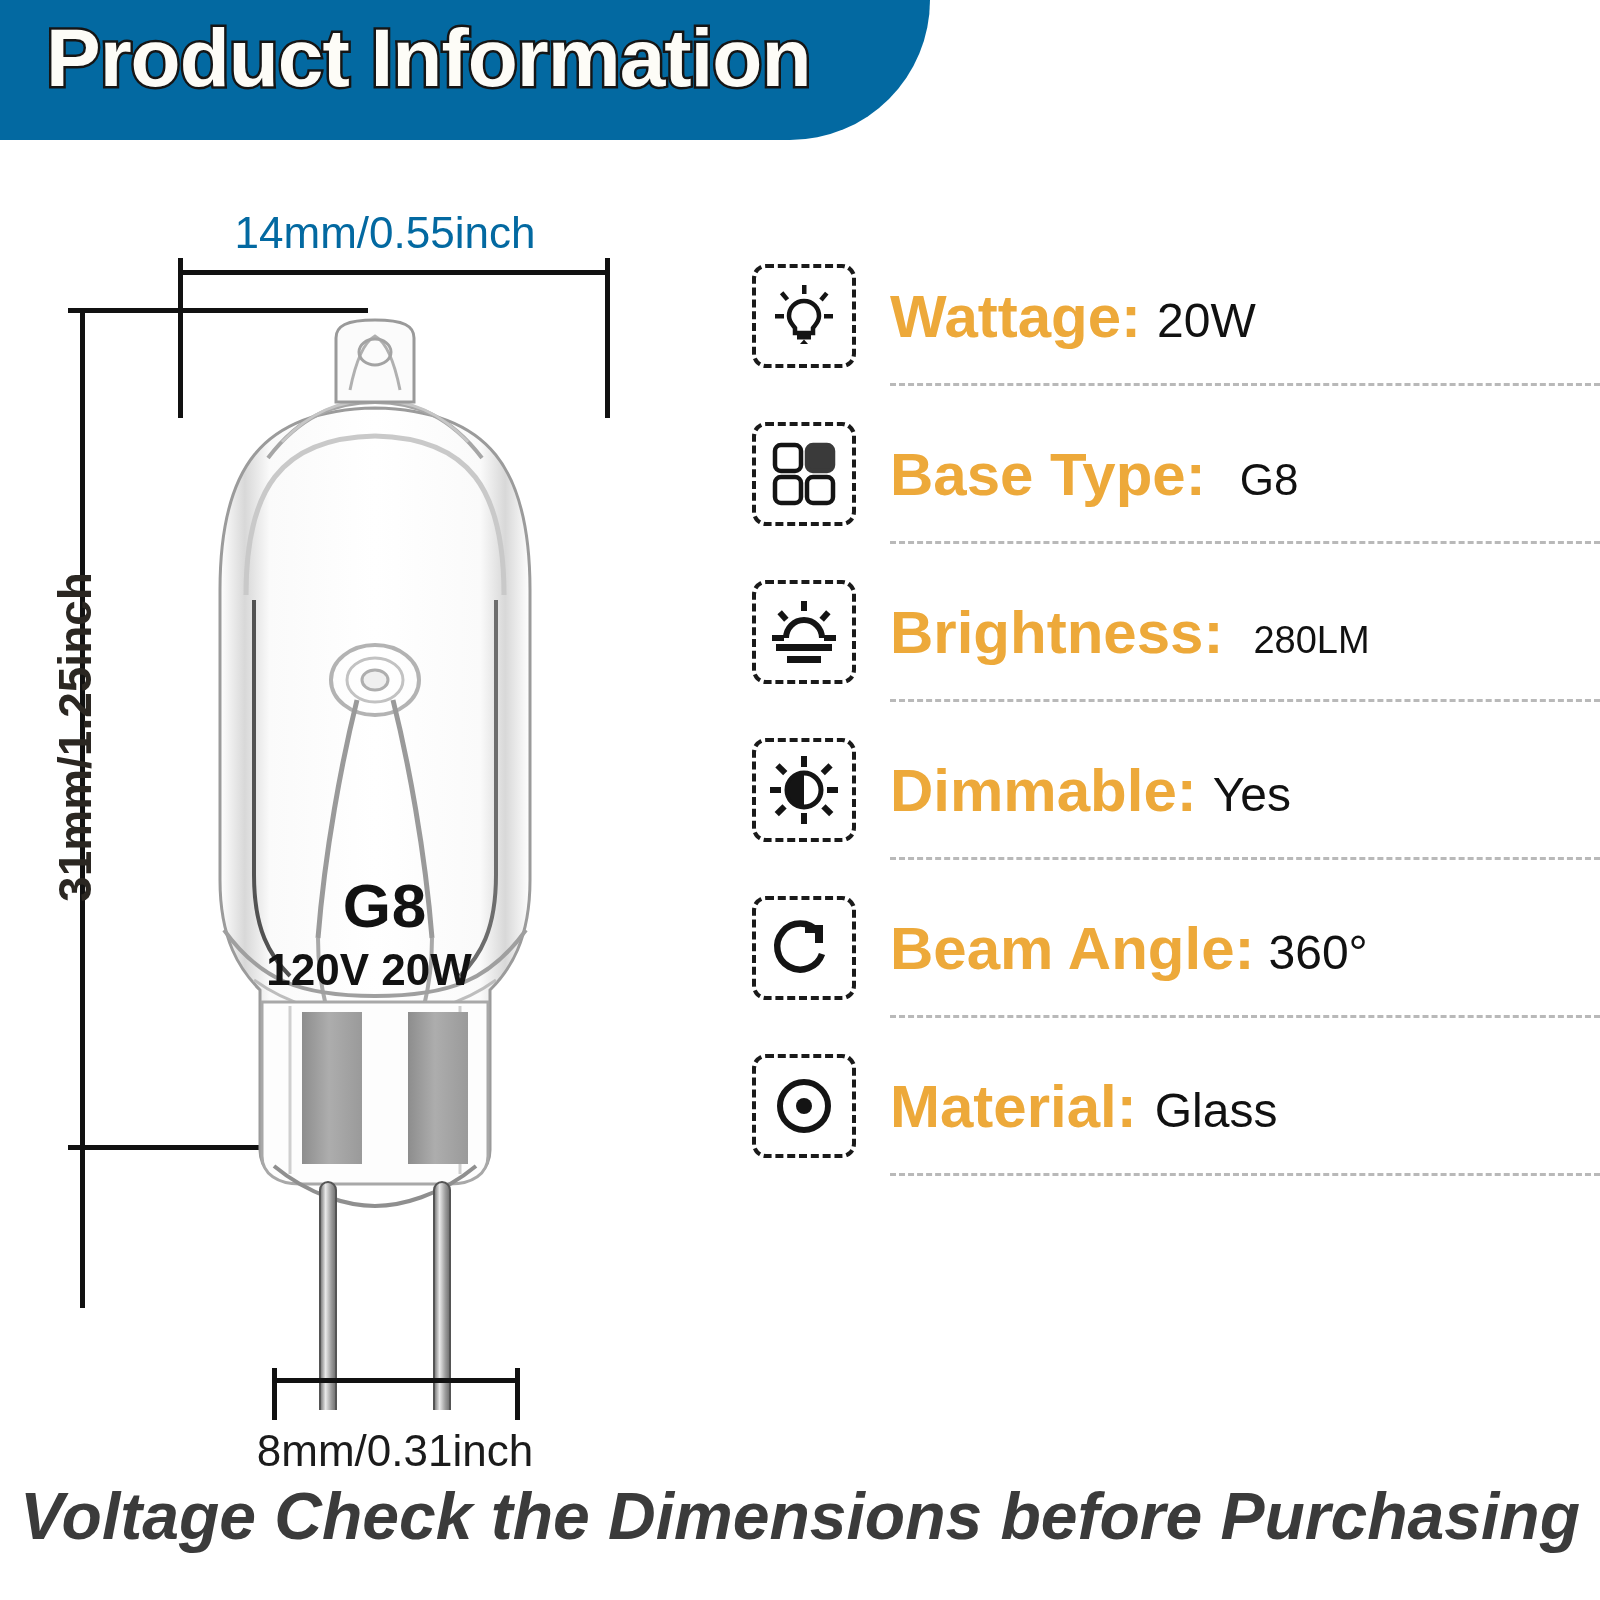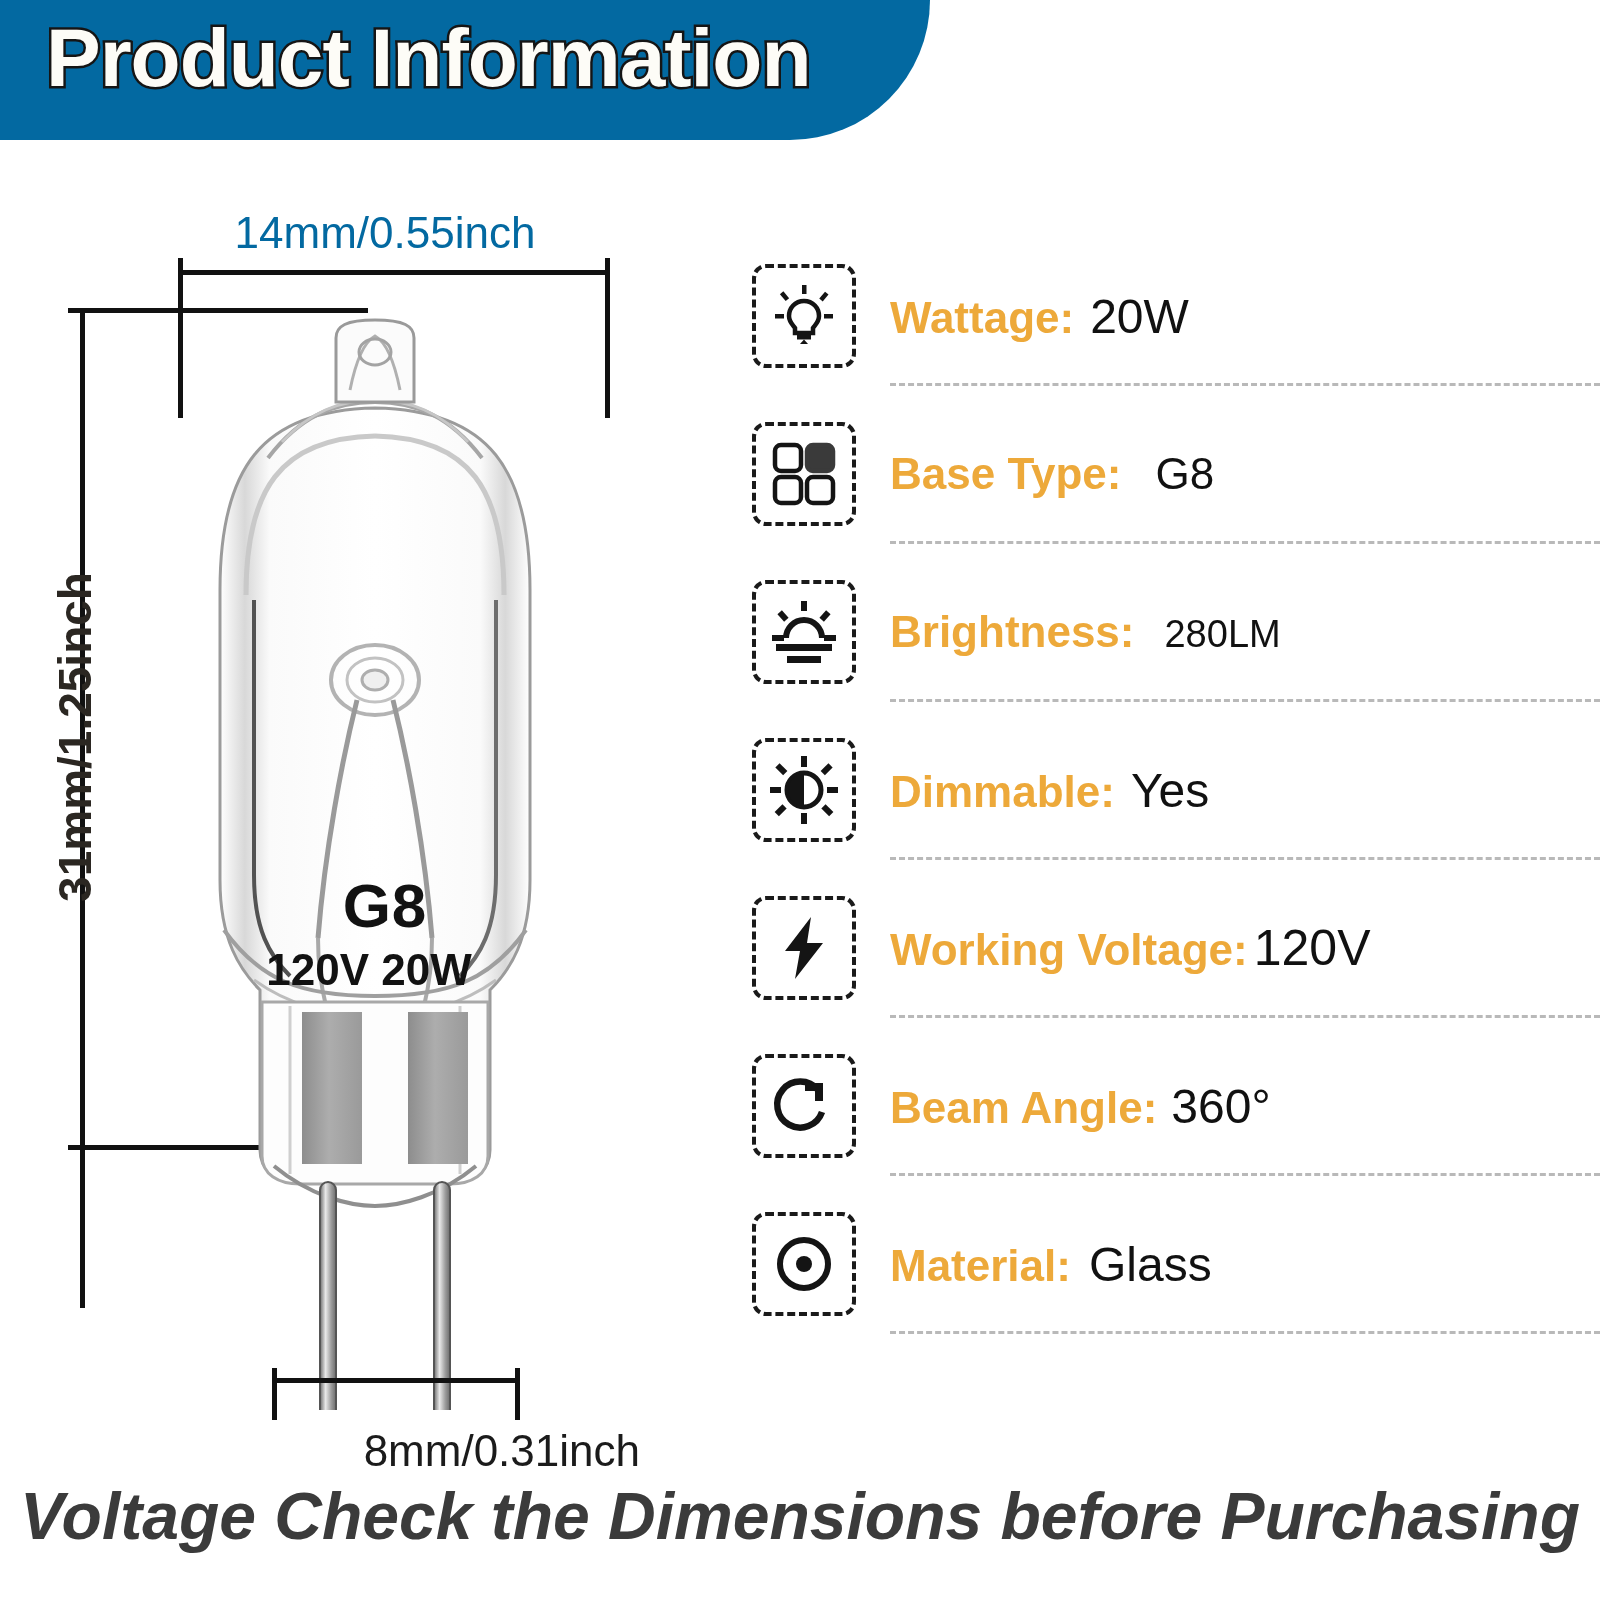--- a/index.html
+++ b/index.html
@@ -86,21 +86,21 @@
 
   
   .p-bar   { left: 272px; top: 1238px; width: 248px; height: 5px; }
   .p-tickL { left: 272px; top: 1228px; width: 5px;   height: 52px; }
   .p-tickR { left: 515px; top: 1228px; width: 5px;   height: 52px; }
   .p-label {
     position: absolute;
     left: 150px;
     top: 1286px;
     width: 490px;
-    text-align: right;
+    text-align: center;
     font-size: 44px;
     color: #1b1b1b;
     white-space: nowrap;
   }
 
   .bulb-svg { position: absolute; left: 150px; top: 150px; }
 
   .bulb-mark-g8 {
     position: absolute;
     left: 190px;
@@ -167,21 +167,21 @@
     box-sizing: border-box;
   }
   .spec-text {
     margin-left: 34px;
     display: flex;
     align-items: baseline;
     white-space: nowrap;
   }
   .spec-label {
     font-family: "Liberation Sans Narrow", "Liberation Sans", sans-serif;
-    font-size: 44px;
+    font-size: 60px;
     font-weight: bold;
     color: #EDA93A;
     letter-spacing: 0px;
   }
   .spec-value {
     margin-left: 16px;
     font-family: "Liberation Sans Narrow", "Liberation Sans", sans-serif;
     font-size: 48px;
     font-weight: normal;
     color: #111111;
@@ -385,34 +385,20 @@
           </svg>
         </div>
         <div class="spec-text">
           <span class="spec-label">Dimmable:</span>
           <span class="spec-value">Yes</span>
         </div>
       </div>
       <div class="spec-rule"></div>
     </div>
 
-    <div class="spec-row row-voltage">
-      <div class="spec-top">
-        <div class="icon-box">
-          <svg width="70" height="70" viewBox="0 0 70 70">
-            <path d="M42 4 L16 38 L31 38 L26 66 L54 30 L38 30 Z" fill="#141414"></path>
-          </svg>
-        </div>
-        <div class="spec-text">
-          <span class="spec-label">Working Voltage:</span>
-          <span class="spec-value">120V</span>
-        </div>
-      </div>
-      <div class="spec-rule"></div>
-    </div>
 
     <div class="spec-row row-beam">
       <div class="spec-top">
         <div class="icon-box">
           <svg width="72" height="72" viewBox="0 0 72 72">
             <path d="M50 20 A23 23 0 1 0 54 42" fill="none" stroke="#141414" stroke-width="6.5" stroke-linecap="butt"></path>
             <path d="M37 13 L55 13 L55 31 L47 31 L47 21 L37 21 Z" fill="#141414"></path>
           </svg>
         </div>
         <div class="spec-text">

